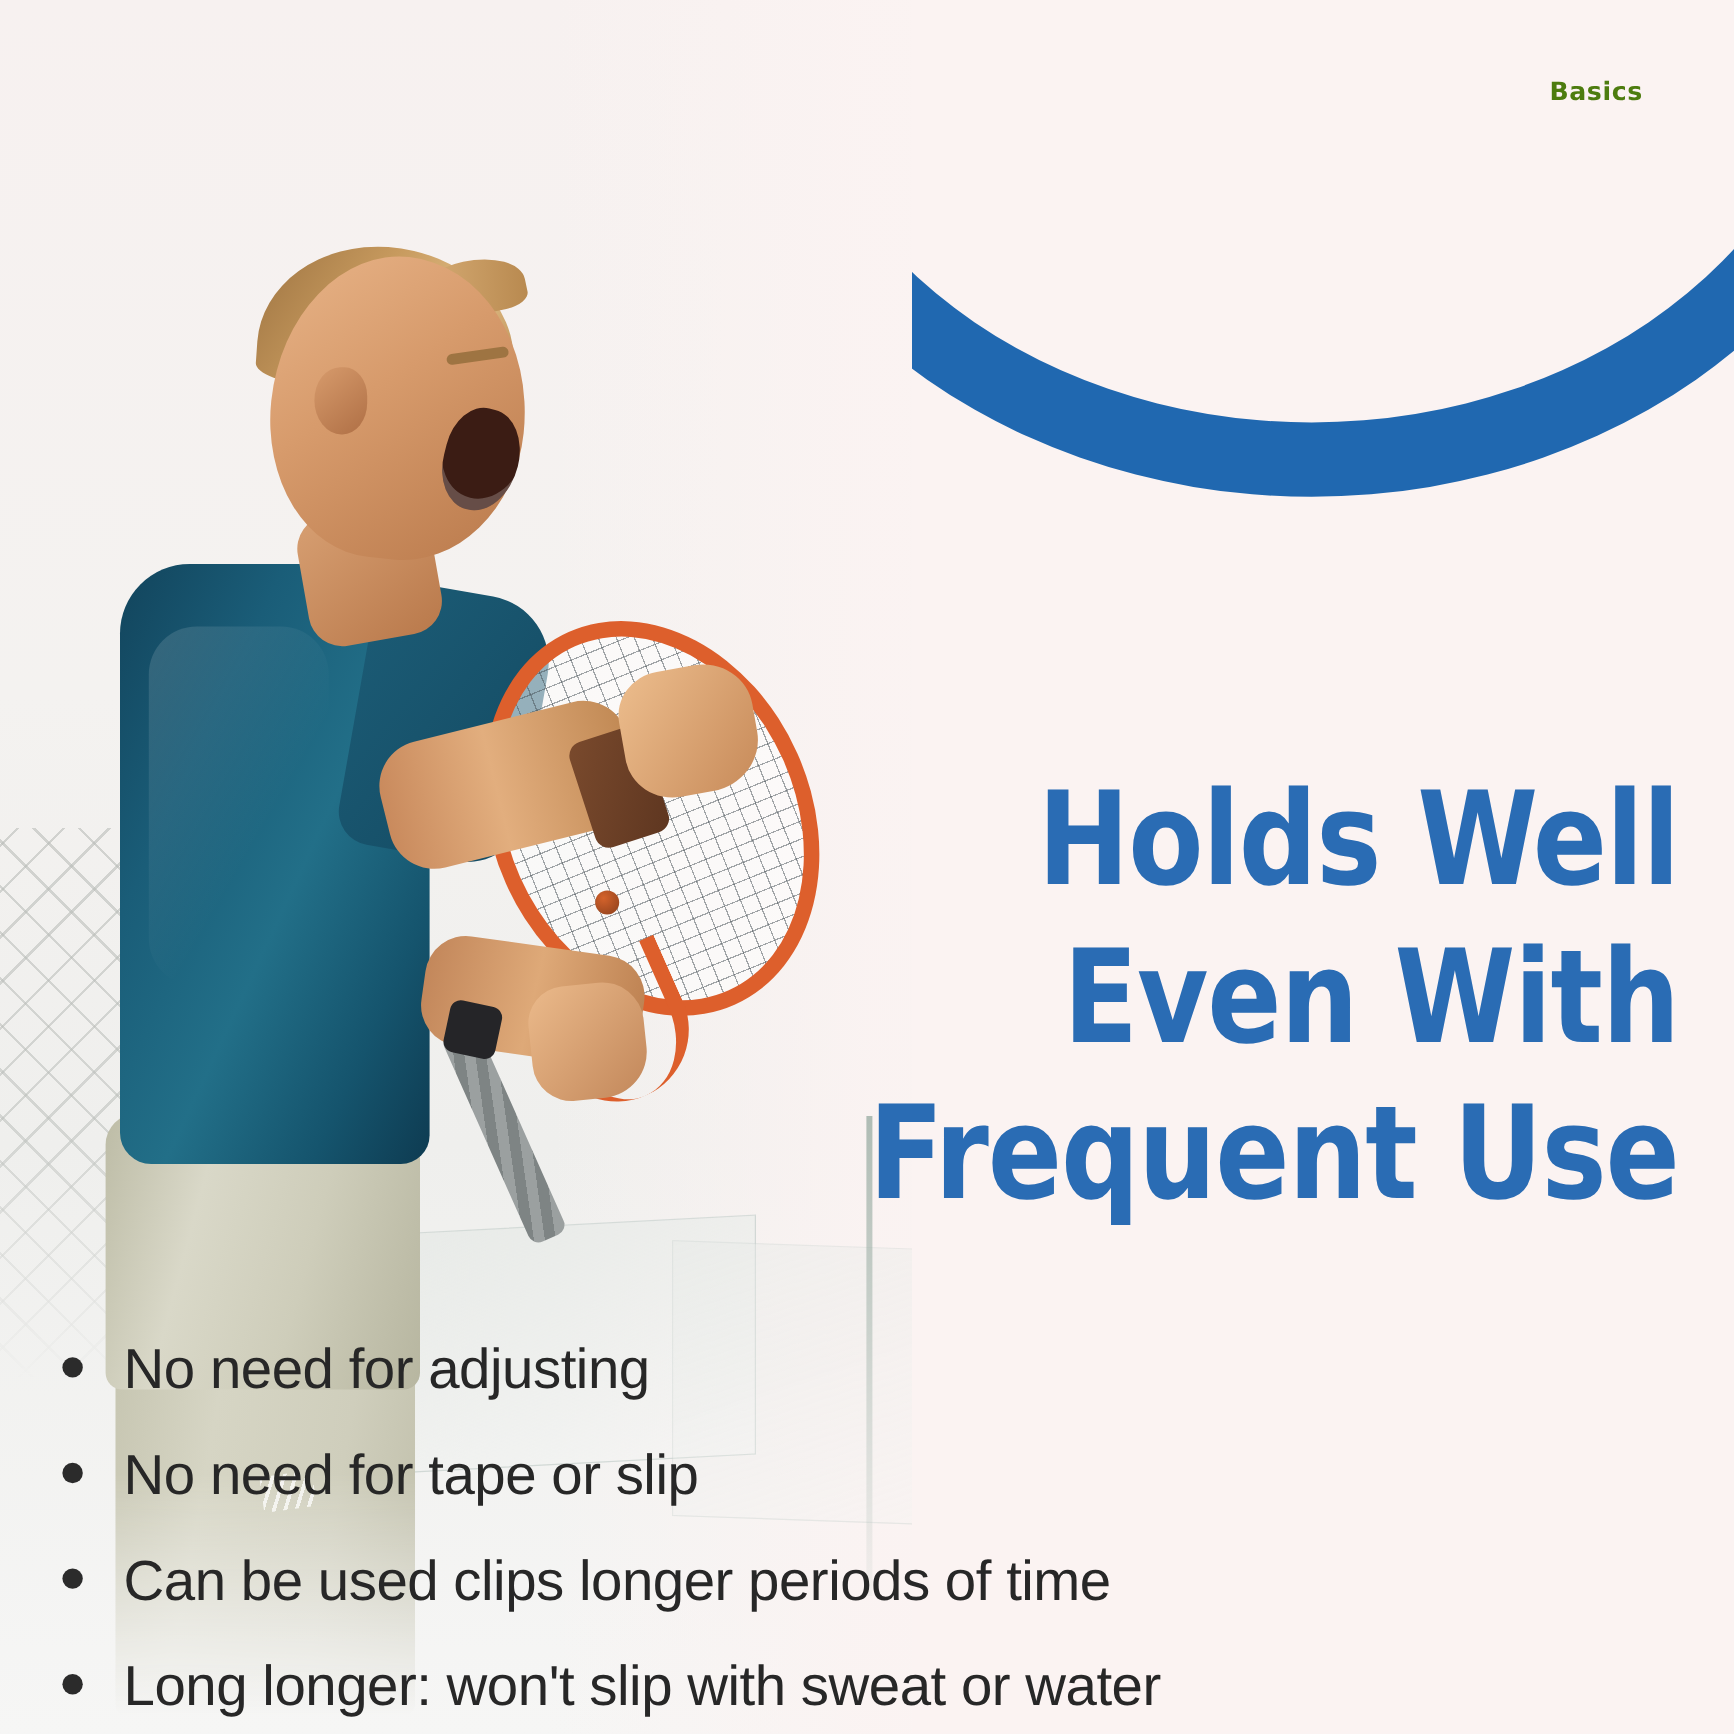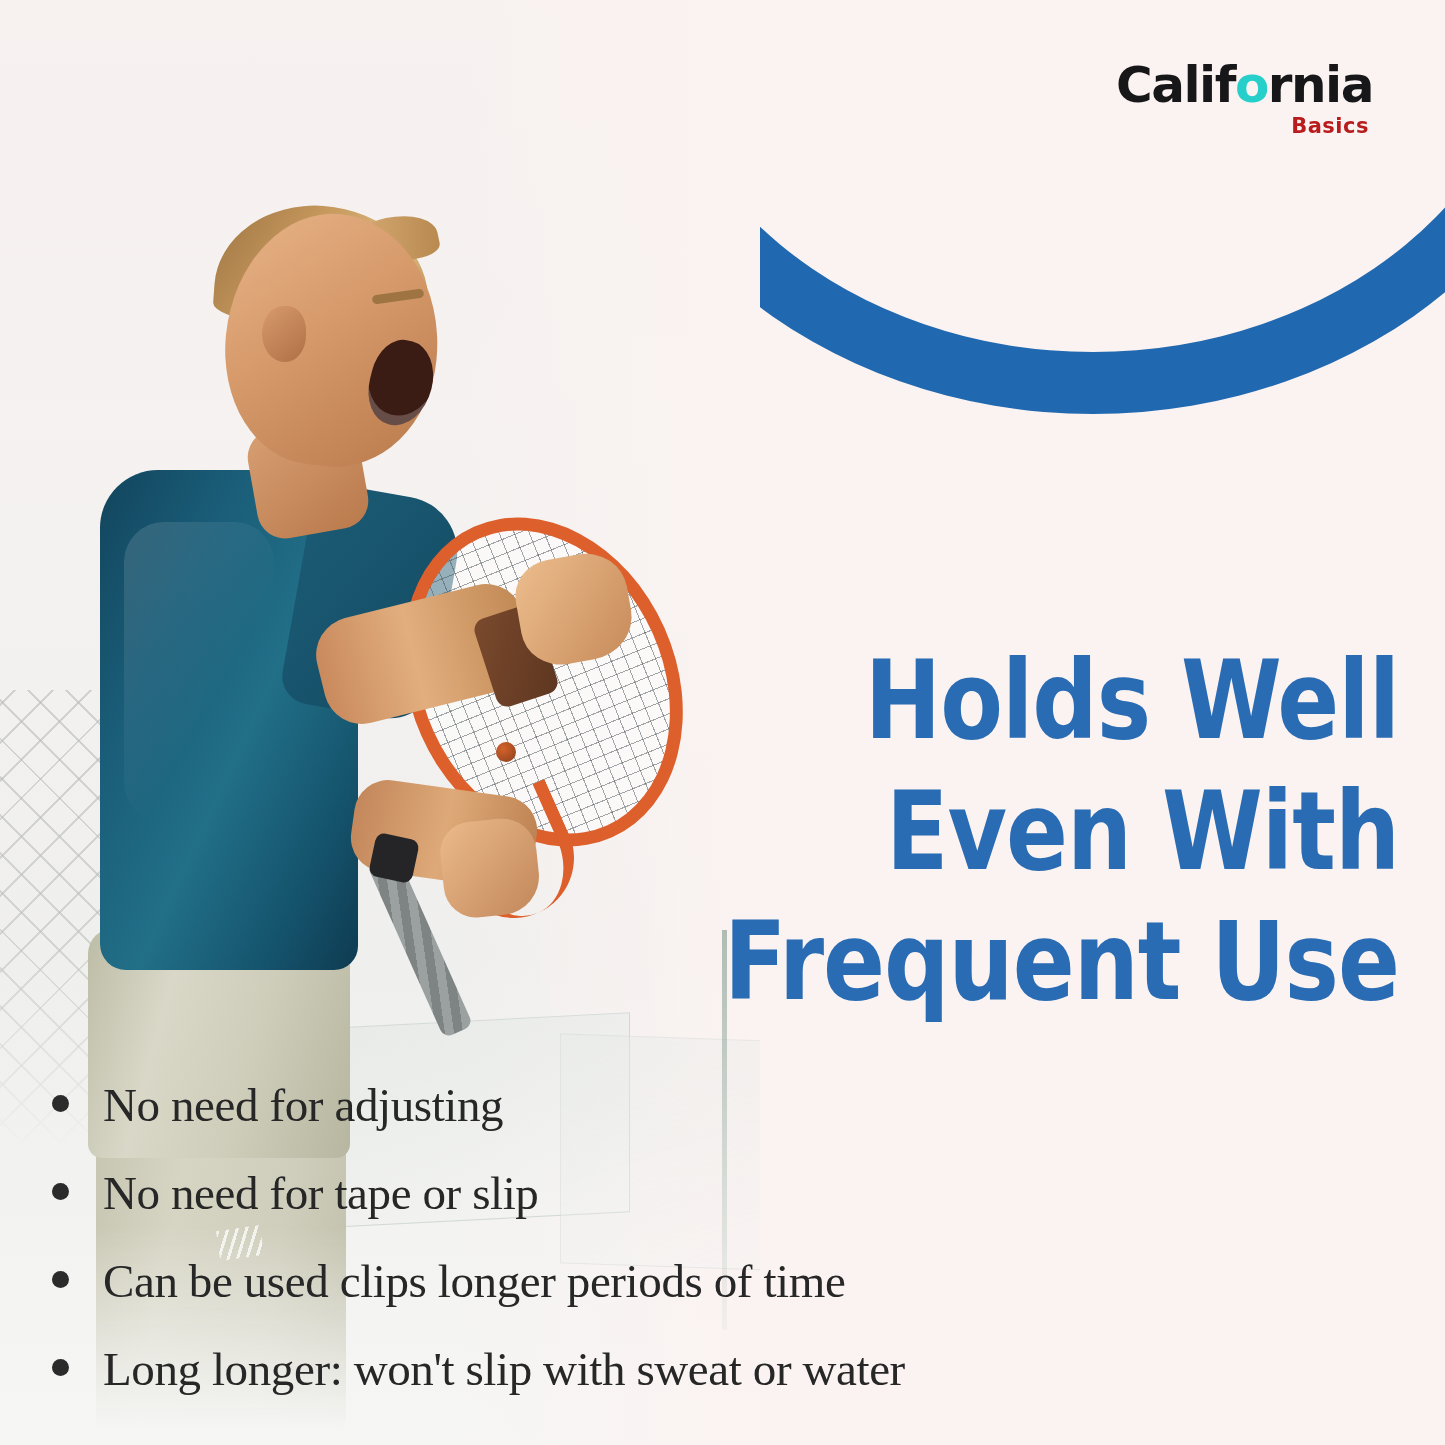--- a/index.html
+++ b/index.html
@@ -270,21 +270,21 @@
     line-height:1;
   }
   .logo-word .teal {
     color:#27CFCB;
   }
   .logo-sub {
     font-family:"DejaVu Sans", sans-serif;
     font-weight:bold;
     font-size:21px;
     letter-spacing:.5px;
-    color:#b91c1c;
+    color:#4d7c0f;
     line-height:1;
     margin-top:6px;
     margin-right:4px;
   }
 
   
   .headline {
     position:absolute;
     right:46px; top:636px;
     width:860px;
@@ -317,26 +317,27 @@
   .bullet-dot {
     width:17px; height:17px;
     border-radius:50%;
     background:#2B2B2B;
     flex:none;
     margin-right:34px;
     position:relative;
     top:-9px;
   }
   .bullet-text {
-    font-family:Liberation Serif, serif;
+    font-family:Liberation Sans, sans-serif;
     font-weight:normal;
     font-size:47px;
     color:#272727;
     letter-spacing:-.4px;
     line-height:1;
+    margin-top:35px;
   }
 </style>
 </head>
 <body>
 
 <div id="canvas">
 
   <div class="arc-wrap">
     <div class="arc-ring"></div>
   </div>
@@ -372,21 +373,20 @@
       <div class="forearm"></div>
       <div class="wristband"></div>
       <div class="fist"></div>
       <div class="lower-arm"></div>
       <div class="watch"></div>
       <div class="hand-low"></div>
     </div>
   </div>
 
   <div class="logo">
-    <div class="logo-word"><span>Calif</span><span class="teal">o</span><span>rnia</span></div>
     <div class="logo-sub">Basics</div>
   </div>
 
   <div class="headline">
     <span class="hl-line">Holds Well</span>
     <span class="hl-line">Even With</span>
     <span class="hl-line">Frequent Use</span>
   </div>
 
   <div class="bullets">

